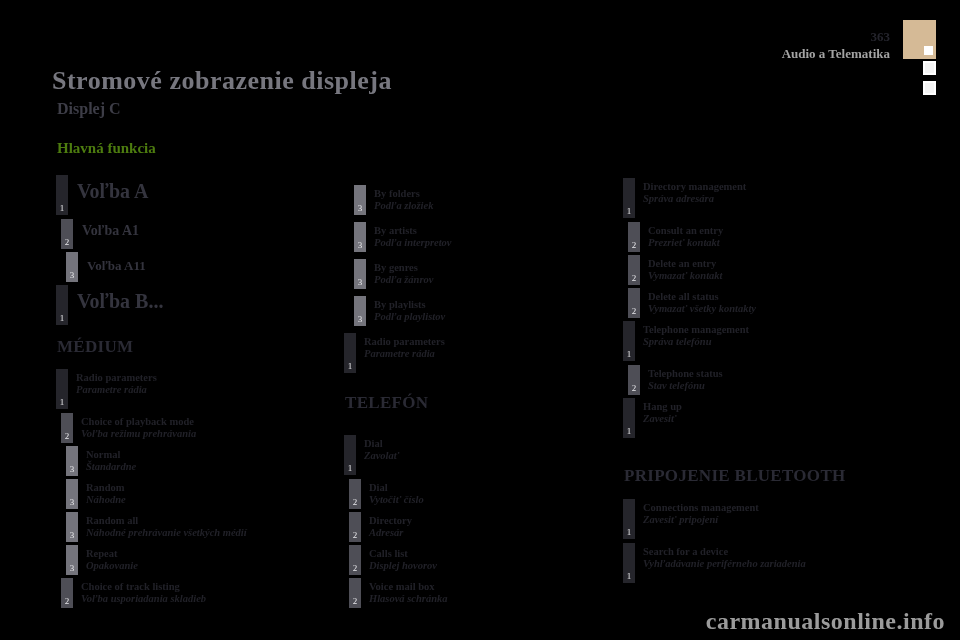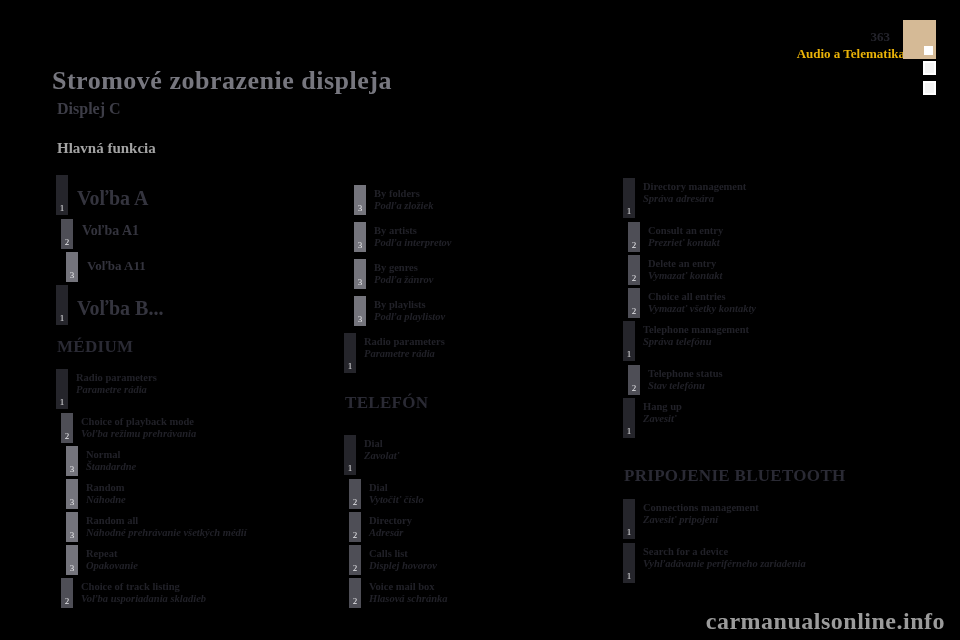--- a/index.html
+++ b/index.html
@@ -2,48 +2,48 @@
 <html><head>
 <meta charset="utf-8">
 <style>
   html,body{margin:0;padding:0;background:#000;}
   .page{
     position:relative;width:960px;height:640px;background:#000000;
     overflow:hidden;font-family:Liberation Serif, serif;
   }
   
   .page-num{position:absolute;top:29px;right:70px;font-size:13px;font-weight:bold;color:#24242c;}
-  .chapter{position:absolute;top:46px;right:55px;font-size:13px;font-weight:bold;color:#eab308;}
+  .chapter{position:absolute;top:46px;right:70px;font-size:13px;font-weight:bold;color:#a3a3a3;}
   .chapter-tab{position:absolute;left:903px;top:20px;width:33px;height:39px;background:#d5ba96;}
   .chapter-tab .inner-sq{position:absolute;right:3px;bottom:4px;width:9px;height:9px;background:#ffffff;}
   .index-sq{position:absolute;left:923px;width:13px;height:14px;background:#f4f4f4;box-shadow:inset 0 0 0 2px #ffffff;}
   .index-sq.s1{top:61px;} .index-sq.s2{top:81px;}
   
   .title{position:absolute;left:52px;top:66px;font-size:26px;font-weight:bold;color:#77777f;letter-spacing:.5px;}
   .subtitle{position:absolute;left:57px;top:100px;font-size:16px;font-weight:bold;color:#3d3d47;}
-  .main-fn{position:absolute;left:57px;top:140px;font-size:15px;font-weight:bold;color:#a3a3a3;}
+  .main-fn{position:absolute;left:57px;top:140px;font-size:15px;font-weight:bold;color:#4d7c0f;}
   
   .tree-col{position:absolute;}
   .col-left{left:56px;top:175px;width:285px;}
   .col-middle{left:344px;top:185px;width:290px;}
   .col-right{left:623px;top:178px;width:310px;}
   .item,.big{display:flex;align-items:flex-start;}
   .badge{width:12px;flex:0 0 12px;display:flex;align-items:flex-end;justify-content:center;
          color:#e9e9ec;font-size:9px;padding-bottom:2px;box-sizing:border-box;}
   .b1{background:#25252b;height:40px;}
   .b2{background:#4e4e56;height:30px;}
   .b3{background:#74747c;height:30px;}
   .item.l1{margin-bottom:4px;} .item.l2{margin-bottom:3px;margin-left:5px;} .item.l3{margin-bottom:3px;margin-left:10px;}
   .big.l1{margin-bottom:4px;} .big.l2{margin-bottom:3px;margin-left:5px;} .big.l3{margin-bottom:3px;margin-left:10px;}
   .col-middle .item.l3{margin-bottom:7px;}
   .lines{margin-left:8px;margin-top:3px;}
   .lines .en{font-size:10.5px;font-weight:bold;color:#212128;line-height:11.5px;white-space:nowrap;}
   .lines .sk{font-size:10.5px;font-weight:bold;font-style:italic;color:#212128;line-height:11.5px;white-space:nowrap;}
   .big-label{margin-left:9px;font-weight:bold;color:#34343e;white-space:nowrap;}
-  .big.l1 .big-label{font-size:20px;margin-top:12px;}
+  .big.l1 .big-label{font-size:20px;margin-top:5px;}
   .big.l2 .big-label{font-size:14px;margin-top:4px;}
   .big.l3 .big-label{font-size:13px;margin-top:6px;}
   .tree-header{font-size:17px;font-weight:bold;color:#2a2a34;margin:12px 0 12px 1px;letter-spacing:.3px;}
   .col-middle .tree-header{margin:20px 0 22px 1px;}
   .col-right .tree-header{margin:28px 0 13px 1px;}
   
   .watermark{position:absolute;right:15px;bottom:5px;font-size:24px;font-weight:bold;color:#9b9b9b;letter-spacing:.5px;}
 </style>
 </head>
 <body>
@@ -221,21 +221,21 @@
       <div class="item l2">
         <div class="badge b2">2</div>
         <div class="lines">
           <div class="en">Delete an entry</div>
           <div class="sk">Vymazať kontakt</div>
         </div>
       </div>
       <div class="item l2">
         <div class="badge b2">2</div>
         <div class="lines">
-          <div class="en">Choice all entries</div>
+          <div class="en">Delete all status</div>
           <div class="sk">Vymazať všetky kontakty</div>
         </div>
       </div>
       <div class="item l1">
         <div class="badge b1">1</div>
         <div class="lines">
           <div class="en">Telephone management</div>
           <div class="sk">Správa telefónu</div>
         </div>
       </div>

